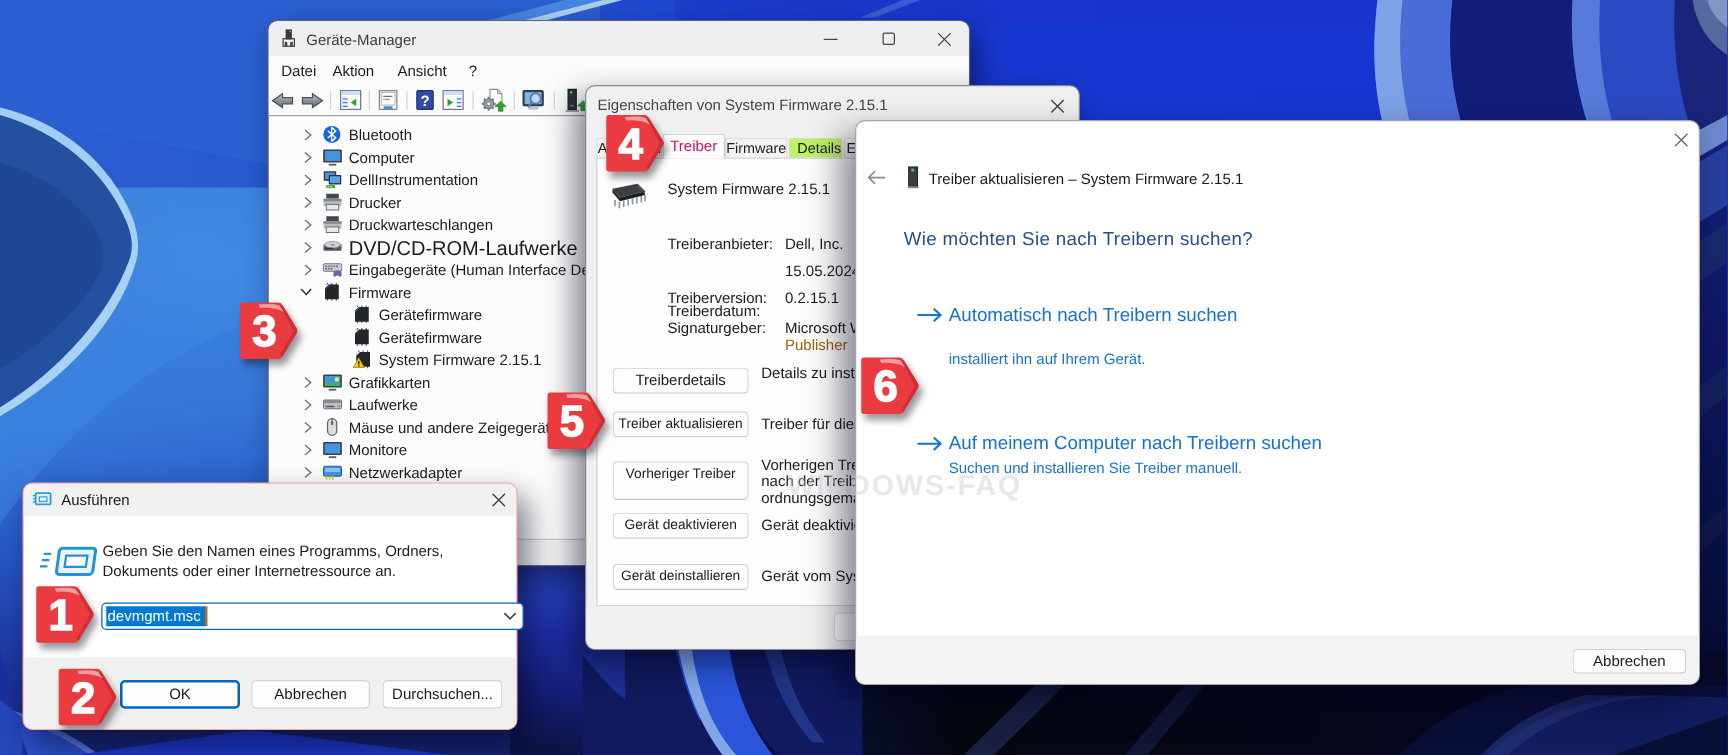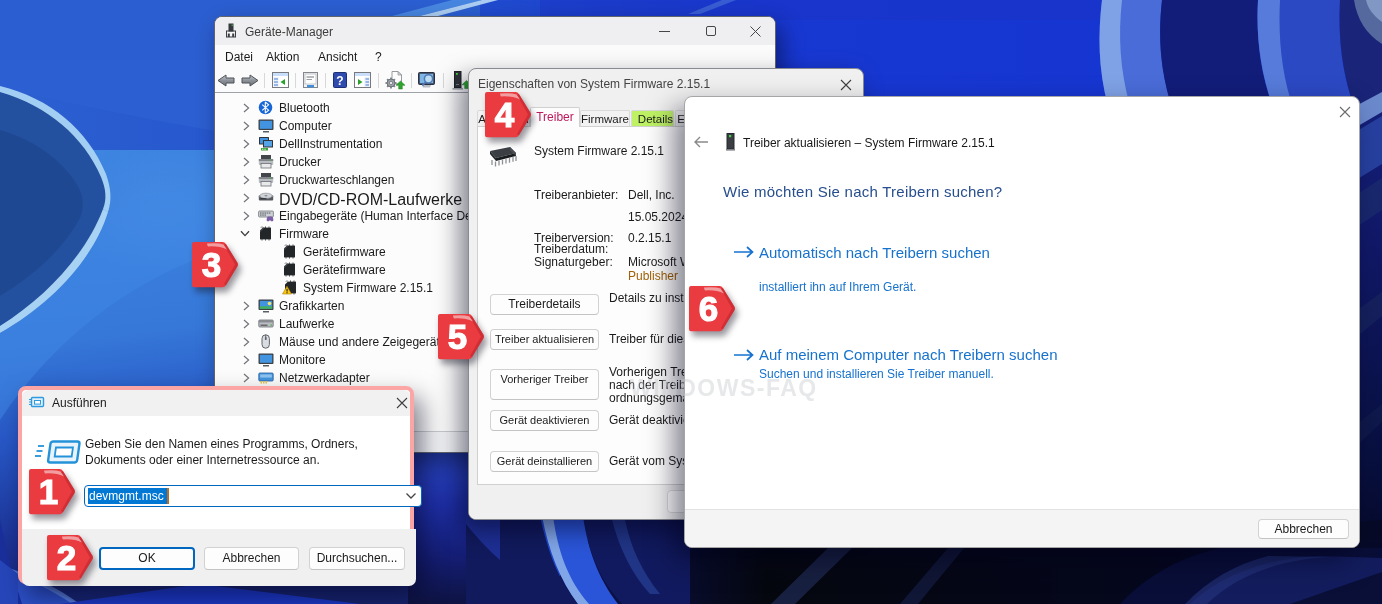--- a/index.html
+++ b/index.html
@@ -516,21 +516,21 @@
   <div class="txt" style="left:74px;top:249px;font-size:15px;color:#1672cd;">Auf meinem Computer nach Treibern suchen</div>
   <div class="txt" style="left:74px;top:270px;font-size:12px;color:#1672cd;">Suchen und installieren Sie Treiber manuell.</div>
 
   <div class="abs" style="left:0;top:412px;width:674px;height:38px;background:#f4f4f4;border-top:1px solid #e2e2e2;border-radius:0 0 7px 7px;"></div>
   <div class="btn" style="left:573px;top:422px;width:91px;height:20px;line-height:18px;">Abbrechen</div>
 </div>
 
 <div class="txt" style="left:630px;top:375px;z-index:5;font-size:23px;font-weight:bold;letter-spacing:1.5px;color:rgba(197,199,206,0.42);">WINDOWS-FAQ</div>
 
 <div class="win" id="run" style="left:18px;top:386px;width:396px;height:198px;background:#ffffff;
-     border:4px solid #fca5a5; box-shadow:8px 12px 24px rgba(0,0,25,0.5); z-index:6;">
+     border:1px solid #fca5a5; box-shadow:8px 12px 24px rgba(0,0,25,0.5); z-index:6;">
   <div class="abs" style="left:0;top:0;right:0;height:26px;background:#f1f1f2;border-radius:7px 7px 0 0;"></div>
   <svg class="abs" style="left:7px;top:6px" width="16" height="13" viewBox="0 0 16 13">
     <rect x="2.5" y="1.5" width="12" height="9" rx="1" fill="#dff0fb" stroke="#2f9ade" stroke-width="1.4"></rect>
     <rect x="5.5" y="4.5" width="6" height="3.6" fill="#fff" stroke="#2f9ade" stroke-width="1"></rect>
     <line x1="0" y1="3.5" x2="2" y2="3.5" stroke="#2f9ade"></line>
       <line x1="0" y1="6" x2="2" y2="6" stroke="#2f9ade"></line>
       <line x1="0" y1="8.5" x2="2" y2="8.5" stroke="#2f9ade"></line>
   </svg>
   <div class="txt" style="left:30px;top:6px;font-size:12px;color:#1b1b1b;">Ausführen</div>
   <svg class="abs" style="left:373px;top:6px" width="14" height="14" viewBox="0 0 14 14">

